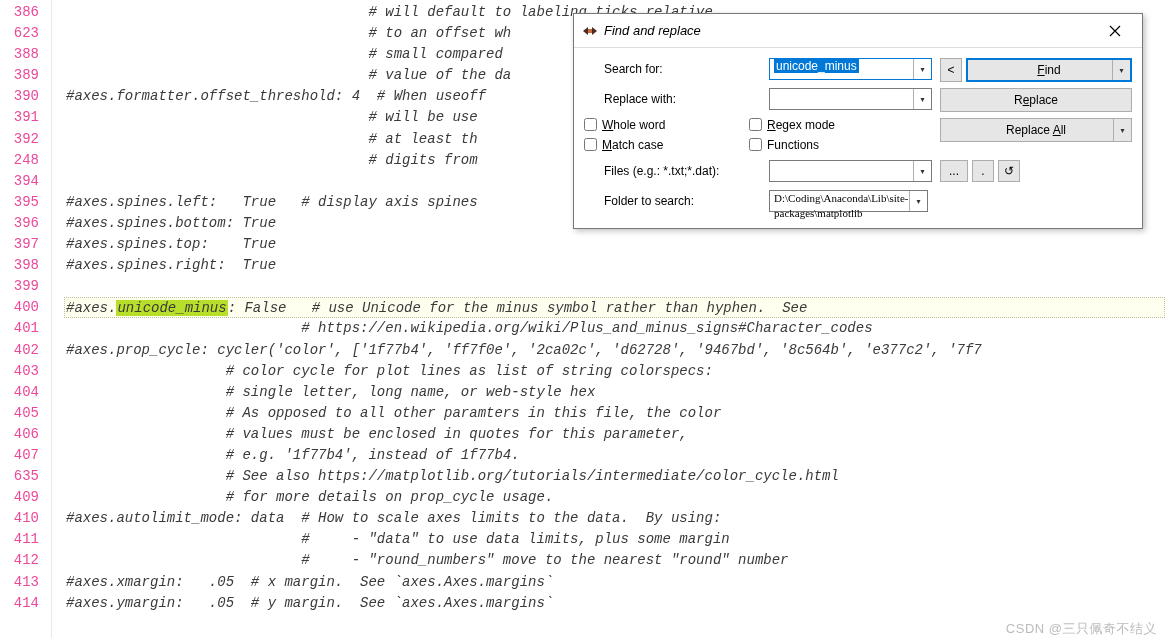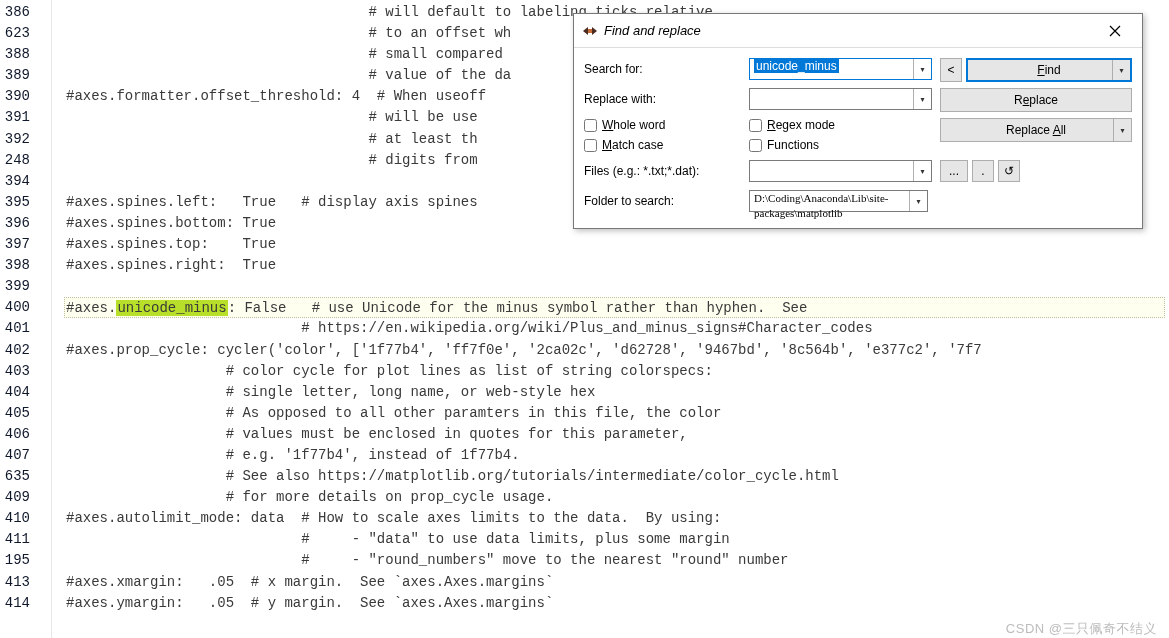--- a/index.html
+++ b/index.html
@@ -10,38 +10,38 @@
   position: relative;
   width: 1169px;
   height: 638px;
   overflow: hidden;
 }
 .editor { display: flex; height: 100%; }
 .gutter {
   width: 52px;
   background: #fff;
   border-right: 1px solid #e8e8e8;
-  color: #0f172a;
+  color: #ec4899;
   font-size: 14px;
   text-align: right;
-  padding-right: 21px;
+  padding-right: 12px;
   padding-top: 2px;
   line-height: 21.1px;
   user-select: none;
 }
 .code {
   flex: 1;
   padding-left: 14px;
   padding-top: 2px;
   line-height: 21.1px;
   white-space: pre;
   color: #3a3a3a;
   font-family: Consolas, "Courier New", monospace;
 }
-.code-line { height: 21.1px; }
+.code-line { height: 21.1px; font-style: italic; }
 .hl-line {
   background: #fffff0;
   border: 1px dotted #c0c0a0;
   margin-left: -2px; padding-left: 1px;
   margin-right: 4px;
 }
 .hl-match {
   background: #b8e02a;
   padding: 0 1px;
 }
@@ -70,41 +70,41 @@
 }
 .titlebar .title { font-size: 13px; }
 .titlebar .close {
   margin-left: auto;
   width: 42px; height: 28px;
   display: flex; align-items: center; justify-content: center;
   font-size: 15px;
 }
 .dlg-body { padding: 10px 10px 8px 10px; }
 .row { display: flex; align-items: center; margin-bottom: 8px; min-height: 22px; }
-.lbl { width: 165px; }
+.lbl { width: 165px; margin-left: 20px; }
 .combo, .txt {
   height: 22px;
   border: 1px solid #7a7a7a;
   background: #fff;
   font-family: "Segoe UI", Tahoma, sans-serif;
   font-size: 12px;
   padding: 0 4px;
   position: relative;
 }
 .combo.sel { border-color: #0078d7; }
 .combo .val { color: #000; }
 .combo .val.sel { background: #0078d7; color: #fff; padding: 0 2px; }
 .combo .arrow, .splitbtn .arrow {
   position: absolute; right: 0; top: 0; bottom: 0;
   width: 18px; border-left: 1px solid #b0b0b0;
   display: flex; align-items: center; justify-content: center;
   font-size: 8px; color: #333;
 }
 .chk-col { display: flex; flex-direction: column; gap: 6px; }
-.chk { display: flex; align-items: center; gap: 5px; }
+.chk { display: flex; align-items: flex-start; gap: 5px; }
 .chk input { width: 13px; height: 13px; }
 .rpanel { width: 192px; display: flex; flex-direction: column; gap: 6px; }
 .btn, .splitbtn {
   height: 24px;
   border: 1px solid #adadad;
   background: #e6e6e6;
   display: flex; align-items: center; justify-content: center;
   position: relative;
   font-size: 12px;
 }
@@ -158,21 +158,21 @@
       <div>402</div>
       <div>403</div>
       <div>404</div>
       <div>405</div>
       <div>406</div>
       <div>407</div>
       <div>635</div>
       <div>409</div>
       <div>410</div>
       <div>411</div>
-      <div>195</div>
+      <div>412</div>
       <div>413</div>
       <div>414</div>
     </div>
   <div class="code" id="code"><div class="code-line">                                    # will default to labeling ticks relative</div><div class="code-line">                                    # to an offset wh</div><div class="code-line">                                    # small compared</div><div class="code-line">                                    # value of the da</div><div class="code-line">#axes.formatter.offset_threshold: 4  # When useoff</div><div class="code-line">                                    # will be use</div><div class="code-line">                                    # at least th</div><div class="code-line">                                    # digits from</div><div class="code-line"></div><div class="code-line">#axes.spines.left:   True   # display axis spines</div><div class="code-line">#axes.spines.bottom: True</div><div class="code-line">#axes.spines.top:    True</div><div class="code-line">#axes.spines.right:  True</div><div class="code-line"></div><div class="code-line hl-line"><span>#axes.</span><span class="hl-match">unicode_minus</span><span>: False   # use Unicode for the minus symbol rather than hyphen.  See</span></div><div class="code-line">                            # https://en.wikipedia.org/wiki/Plus_and_minus_signs#Character_codes</div><div class="code-line">#axes.prop_cycle: cycler('color', ['1f77b4', 'ff7f0e', '2ca02c', 'd62728', '9467bd', '8c564b', 'e377c2', '7f7</div><div class="code-line">                   # color cycle for plot lines as list of string colorspecs:</div><div class="code-line">                   # single letter, long name, or web-style hex</div><div class="code-line">                   # As opposed to all other paramters in this file, the color</div><div class="code-line">                   # values must be enclosed in quotes for this parameter,</div><div class="code-line">                   # e.g. '1f77b4', instead of 1f77b4.</div><div class="code-line">                   # See also https://matplotlib.org/tutorials/intermediate/color_cycle.html</div><div class="code-line">                   # for more details on prop_cycle usage.</div><div class="code-line">#axes.autolimit_mode: data  # How to scale axes limits to the data.  By using:</div><div class="code-line">                            #     - "data" to use data limits, plus some margin</div><div class="code-line">                            #     - "round_numbers" move to the nearest "round" number</div><div class="code-line">#axes.xmargin:   .05  # x margin.  See `axes.Axes.margins`</div><div class="code-line">#axes.ymargin:   .05  # y margin.  See `axes.Axes.margins`</div></div>
 </div>
 
 <div class="dialog">
   <div class="titlebar">
     <span class="icon">
       <svg width="16" height="10" viewBox="0 0 16 10">

